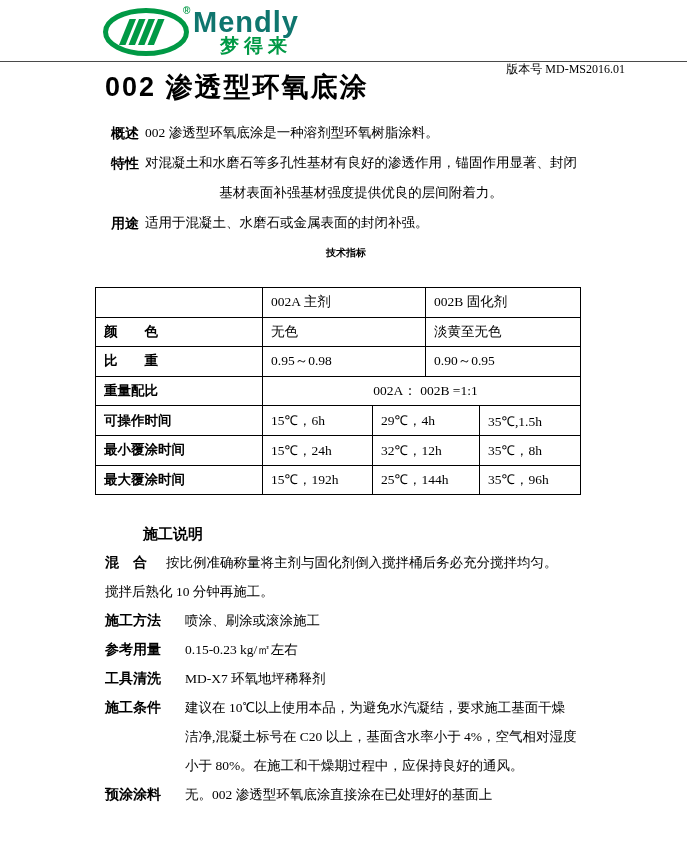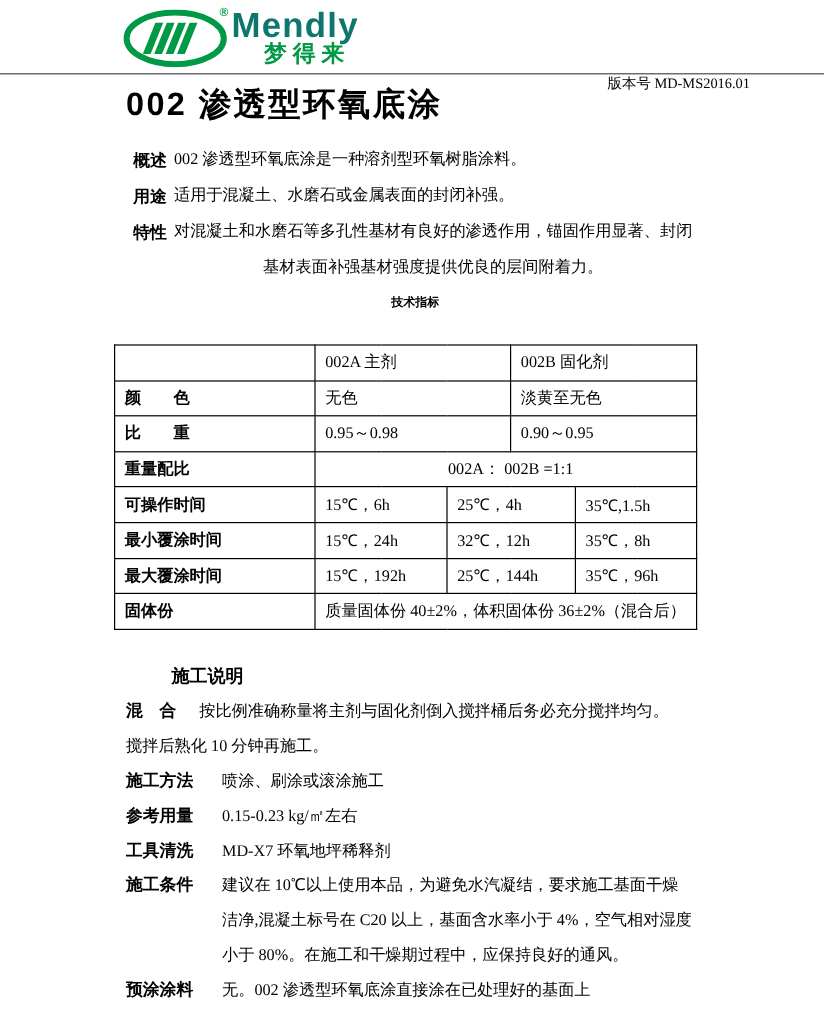--- a/index.html
+++ b/index.html
@@ -84,27 +84,27 @@
 <div class="main">
 
   <h1 class="page-title">002 渗透型环氧底涂</h1>
 
   <div class="intro">
     <div class="para">
       <span class="plabel">概述</span>
       <span class="pcontent">002 渗透型环氧底涂是一种溶剂型环氧树脂涂料。</span>
     </div>
     <div class="para">
-      <span class="plabel">用途</span>
-      <span class="pcontent">适用于混凝土、水磨石或金属表面的封闭补强。</span>
-    </div>
-    <div class="para">
       <span class="plabel">特性</span>
       <span class="pcontent">对混凝土和水磨石等多孔性基材有良好的渗透作用，锚固作用显著、封闭
 基材表面补强基材强度提供优良的层间附着力。</span>
+    </div>
+    <div class="para">
+      <span class="plabel">用途</span>
+      <span class="pcontent">适用于混凝土、水磨石或金属表面的封闭补强。</span>
     </div>
     <div class="sec-heading">技术指标</div>
   </div>
 
   <div class="spec-table-wrap">
     <table class="spec">
       <colgroup>
         <col style="width:167px">
           <col style="width:55px">
           <col style="width:55px">
@@ -129,38 +129,34 @@
         <td colspan="3">0.95～0.98</td>
         <td colspan="3">0.90～0.95</td>
       </tr>
       <tr>
         <td class="lblcell">重量配比</td>
         <td colspan="6" class="center-cell">002A： 002B =1:1</td>
       </tr>
       <tr>
         <td class="lblcell">可操作时间</td>
         <td colspan="2">15℃，6h</td>
-        <td colspan="2">25℃，4h</td>
+        <td colspan="2">29℃，4h</td>
         <td colspan="2">35℃,1.5h</td>
       </tr>
       <tr>
         <td class="lblcell">最小覆涂时间</td>
         <td colspan="2">15℃，24h</td>
         <td colspan="2">32℃，12h</td>
         <td colspan="2">35℃，8h</td>
       </tr>
       <tr>
         <td class="lblcell">最大覆涂时间</td>
         <td colspan="2">15℃，192h</td>
         <td colspan="2">25℃，144h</td>
         <td colspan="2">35℃，96h</td>
-      </tr>
-      <tr>
-        <td class="lblcell">固体份</td>
-        <td colspan="6" class="solids-cell">质量固体份 40±2%，体积固体份 36±2%（混合后）</td>
       </tr>
     </tbody>
       </table>
   </div>
 
   <div class="app">
     <div class="app-heading">施工说明</div>
 
     <div class="mix-line">
       <span class="mix-label">混　合</span><span>按比例准确称量将主剂与固化剂倒入搅拌桶后务必充分搅拌均匀。</span>

